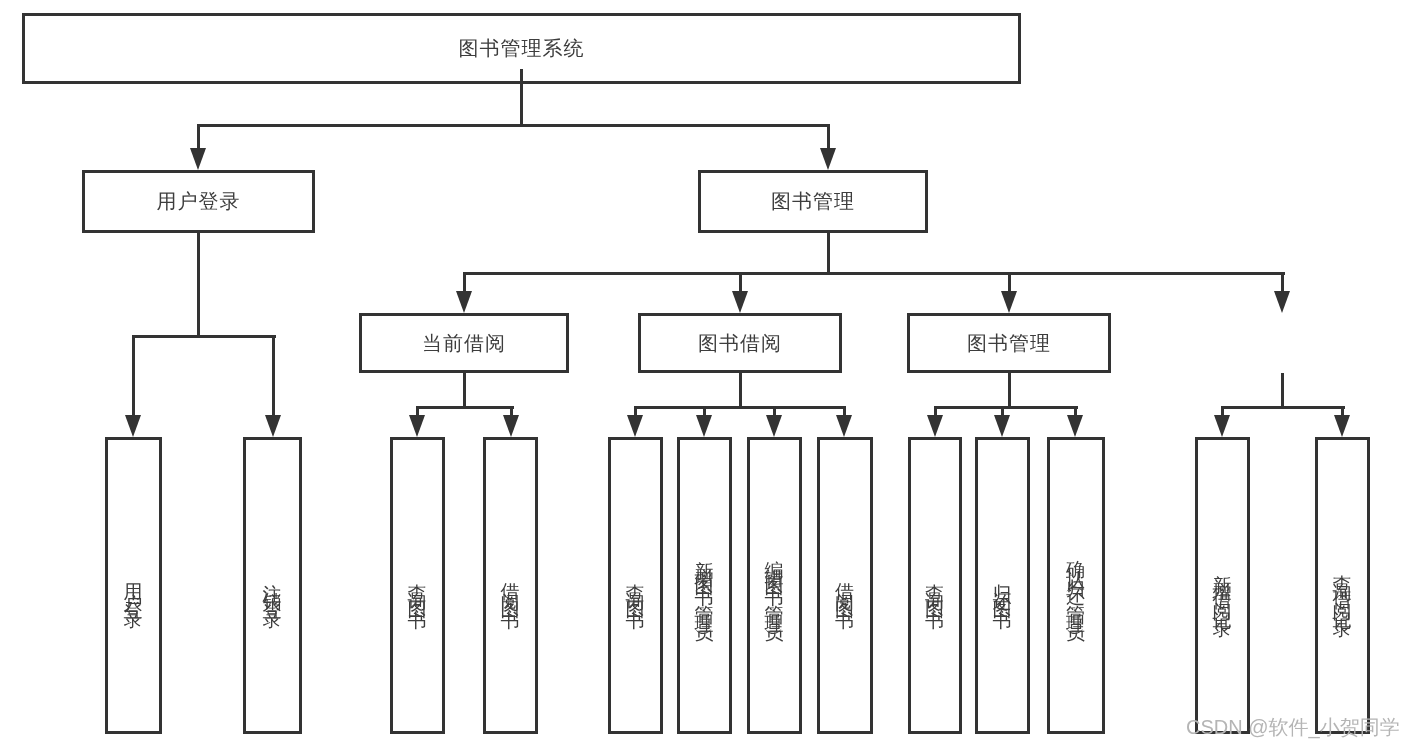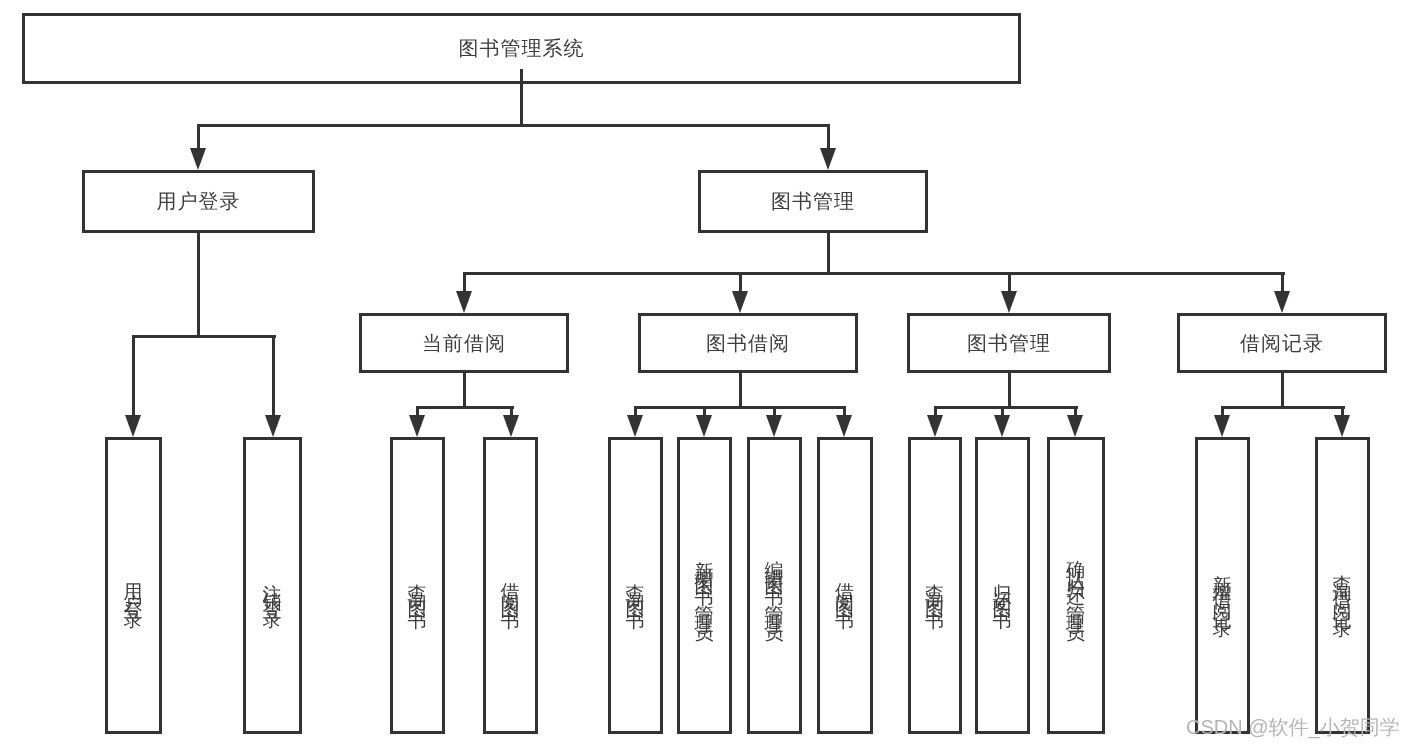--- a/index.html
+++ b/index.html
@@ -32,31 +32,28 @@
   </div>
 
   <div class="box" style="left:698px;top:170px;width:230px;height:63px;">
     <span class="lbl">图书管理</span>
   </div>
 
   <div class="box" style="left:359px;top:313px;width:210px;height:60px;">
     <span class="lbl">当前借阅</span>
   </div>
 
-  <div class="box" style="left:638px;top:313px;width:220px;height:60px;">
+  <div class="box" style="left:638px;top:313px;width:204px;height:60px;">
     <span class="lbl">图书借阅</span>
   </div>
 
   <div class="box" style="left:907px;top:313px;width:204px;height:60px;">
     <span class="lbl">图书管理</span>
   </div>
 
-  <div class="box" style="left:1177px;top:313px;width:210px;height:60px;">
-    <span class="lbl">借阅记录</span>
-  </div>
 
   <div class="box leaf" style="left:105px;top:437px;width:57px;height:297px;">
     <span class="lbl">用户登录</span>
   </div>
 
   <div class="box leaf" style="left:243px;top:437px;width:59px;height:297px;">
     <span class="lbl">注销登录</span>
   </div>
 
   <div class="box leaf" style="left:390px;top:437px;width:55px;height:297px;">

